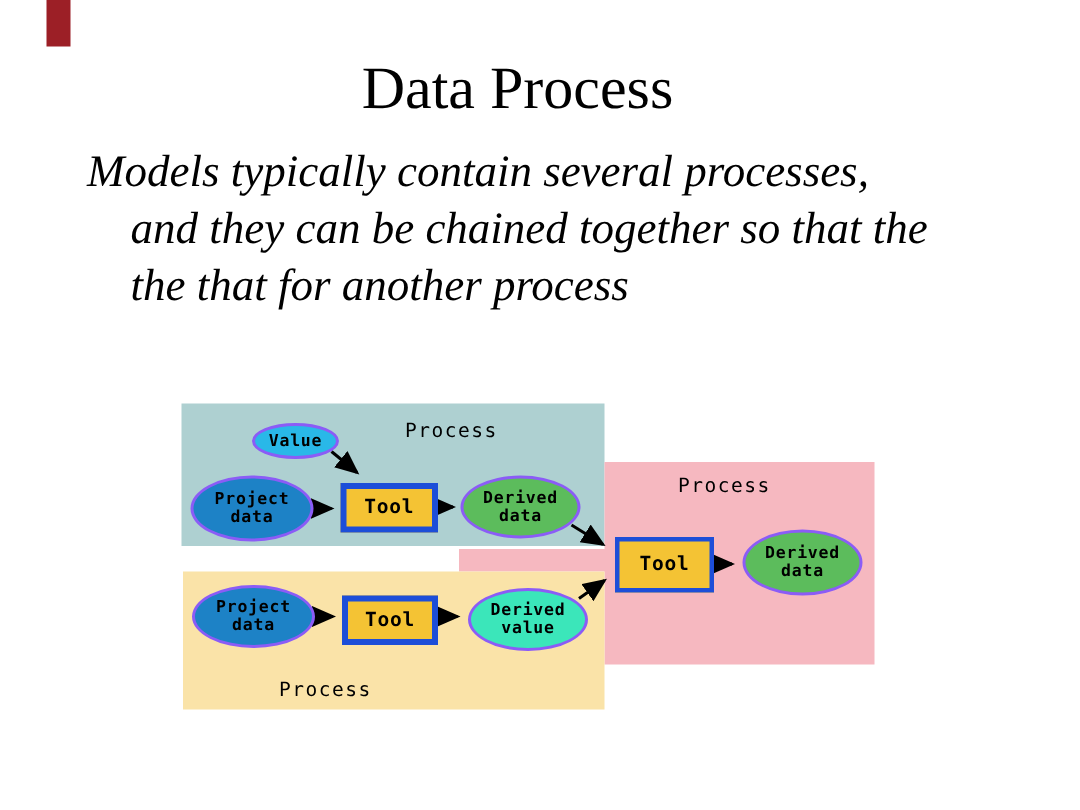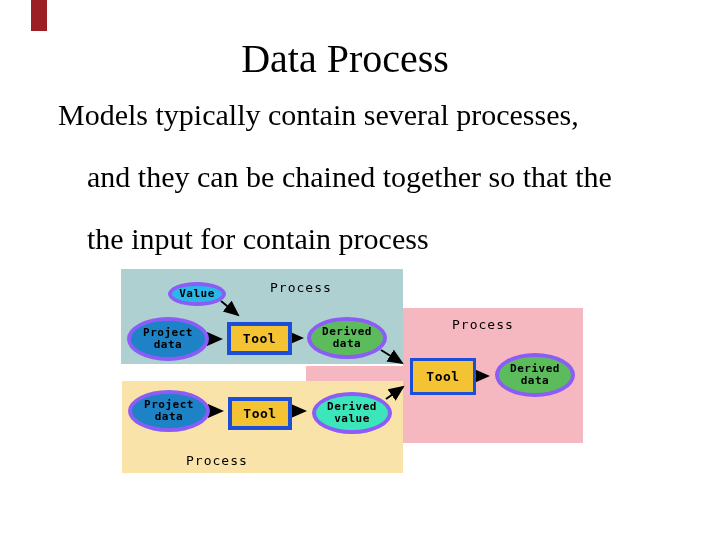--- a/index.html
+++ b/index.html
@@ -8,41 +8,41 @@
   *{box-sizing:border-box;}
   .slide{position:absolute;left:0;top:0;width:720px;height:540px;background:#fff;}
 
   .red-mark{position:absolute;left:31px;top:0;width:16px;height:31px;background:#9c1f26;}
 
   .title{position:absolute;left:0;top:36px;width:690px;margin:0;text-align:center;
          font-weight:400;font-size:40px;line-height:46px;color:#000;}
 
   .body{position:absolute;left:58px;top:96px;width:640px;
         font-size:30px;line-height:38px;color:#000;}
-  .body .line{white-space:nowrap;}
-  .body .line.indented{padding-left:29px;margin-top:24px;}
+  .body .line{white-space:nowrap;font-style:italic;}
+  .body .line.indented{padding-left:29px;}
 
   
   .panel{position:absolute;}
   #panel-teal  {left:121px;top:269px;width:282px;height:95px;}
   #panel-pink  {left:403px;top:308px;width:180px;height:135px;}
   #panel-pink-strip{left:306px;top:366px;width:98px;height:15px;}
   #panel-yellow{left:122px;top:381px;width:281px;height:92px;}
 
   .panel-label{position:absolute;font-family:"DejaVu Sans Mono",monospace;
                font-weight:400;font-size:13px;line-height:13px;letter-spacing:1px;color:#000;}
   #label-process-1{left:270px;top:281px;}
   #label-process-2{left:452px;top:318px;}
   #label-process-3{left:186px;top:454px;}
 
   
   .node{position:absolute;display:flex;align-items:center;justify-content:center;
         text-align:center;font-family:"DejaVu Sans Mono",monospace;font-weight:700;
         font-size:11px;line-height:12px;letter-spacing:0.5px;color:#000;white-space:pre-line;}
-  .ellipse{border:4px solid #8b5cf6;border-radius:50%;}
+  .ellipse{border:2px solid #8b5cf6;border-radius:50%;}
   .rect{border:4px solid #1d4ed8;font-size:13px;}
 
   #node-value         {left:168px;top:282px;width:58px;height:24px;}
   #node-project-data-1{left:127px;top:317px;width:82px;height:44px;}
   #node-tool-1        {left:227px;top:322px;width:65px;height:33px;}
   #node-derived-data-1{left:307px;top:317px;width:80px;height:42px;}
   #node-tool-3        {left:410px;top:358px;width:66px;height:37px;border-width:3px;}
   #node-derived-data-2{left:495px;top:353px;width:80px;height:44px;}
   #node-project-data-2{left:128px;top:390px;width:82px;height:42px;}
   #node-tool-2        {left:228px;top:397px;width:64px;height:33px;}
@@ -56,21 +56,21 @@
 
 <div class="slide">
 
   <div class="red-mark" style="background: rgb(156, 31, 38);"></div>
 
   <h1 class="title">Data Process</h1>
 
   <div class="body">
     <div class="line">Models typically contain several processes,</div>
     <div class="line indented">and they can be chained together so that the</div>
-    <div class="line indented">the input for contain process</div>
+    <div class="line indented">the that for another process</div>
   </div>
 
   <div>
 
     <div class="panel" id="panel-teal" style="background: rgb(174, 208, 209);"></div>
     <div class="panel" id="panel-pink" style="background: rgb(246, 184, 192);"></div>
     <div class="panel" id="panel-pink-strip" style="background: rgb(246, 184, 192);"></div>
     <div class="panel" id="panel-yellow" style="background: rgb(250, 227, 168);"></div>
 
     <span class="panel-label" id="label-process-1">Process</span>

